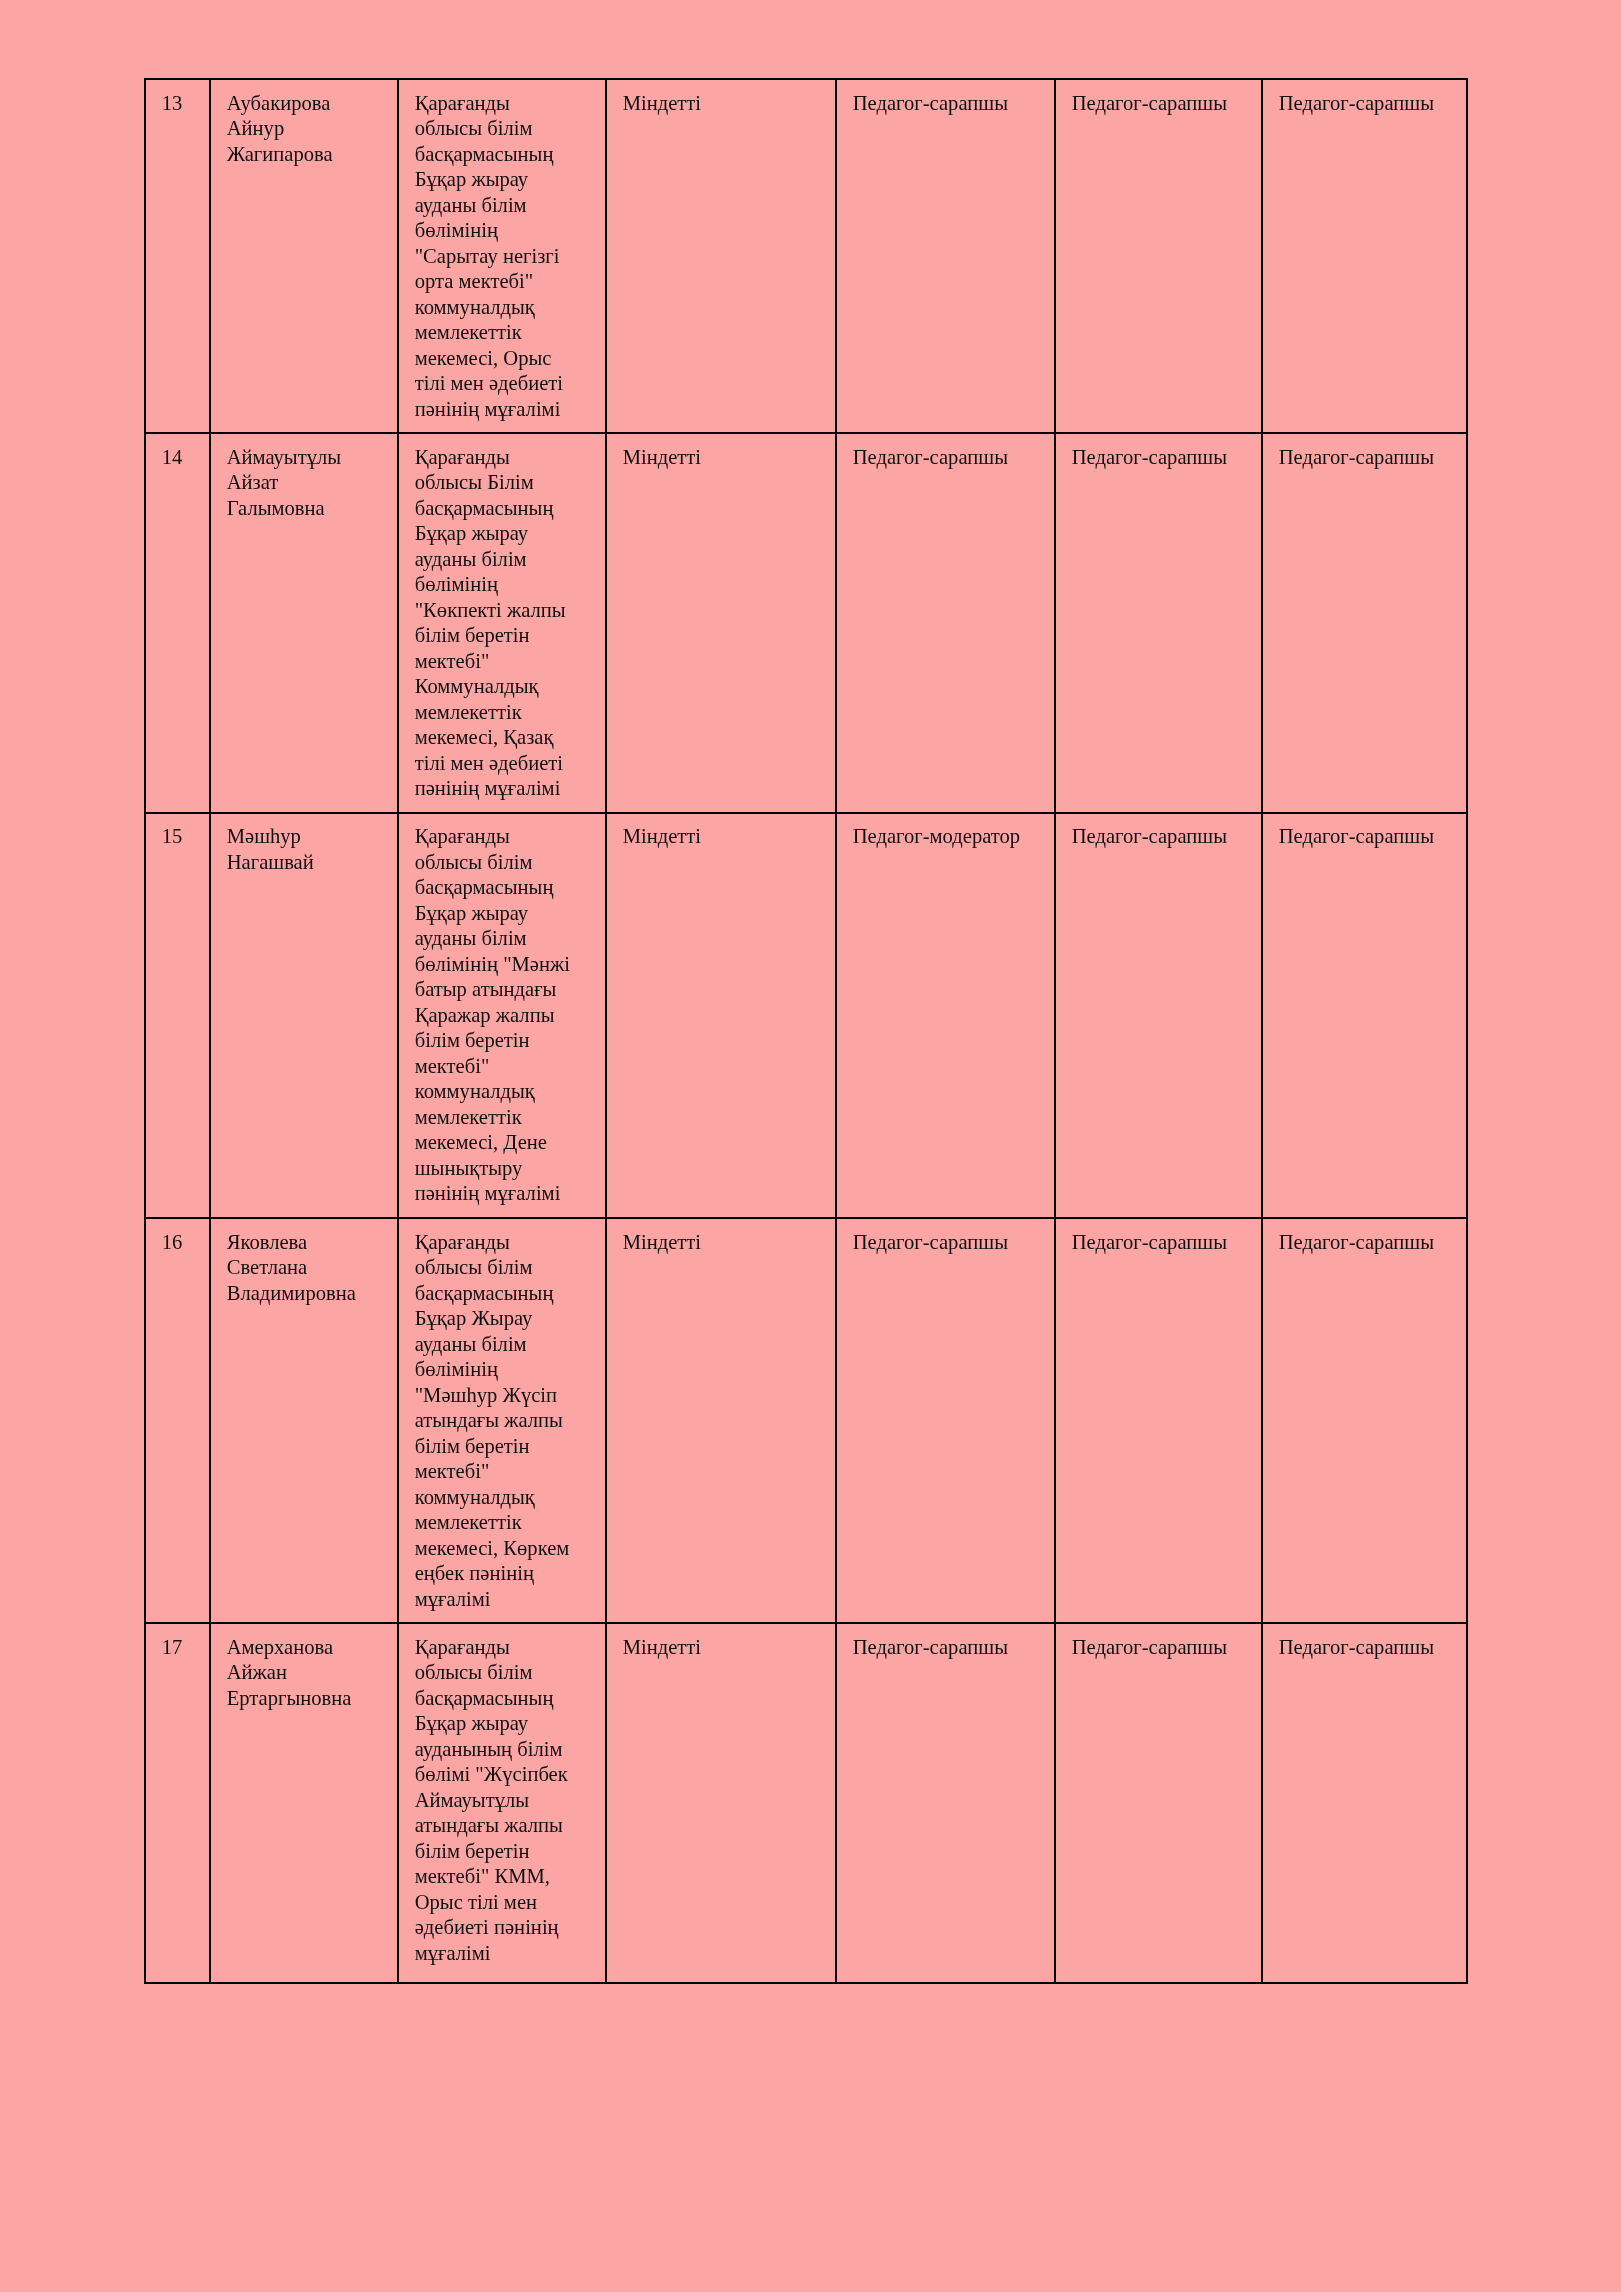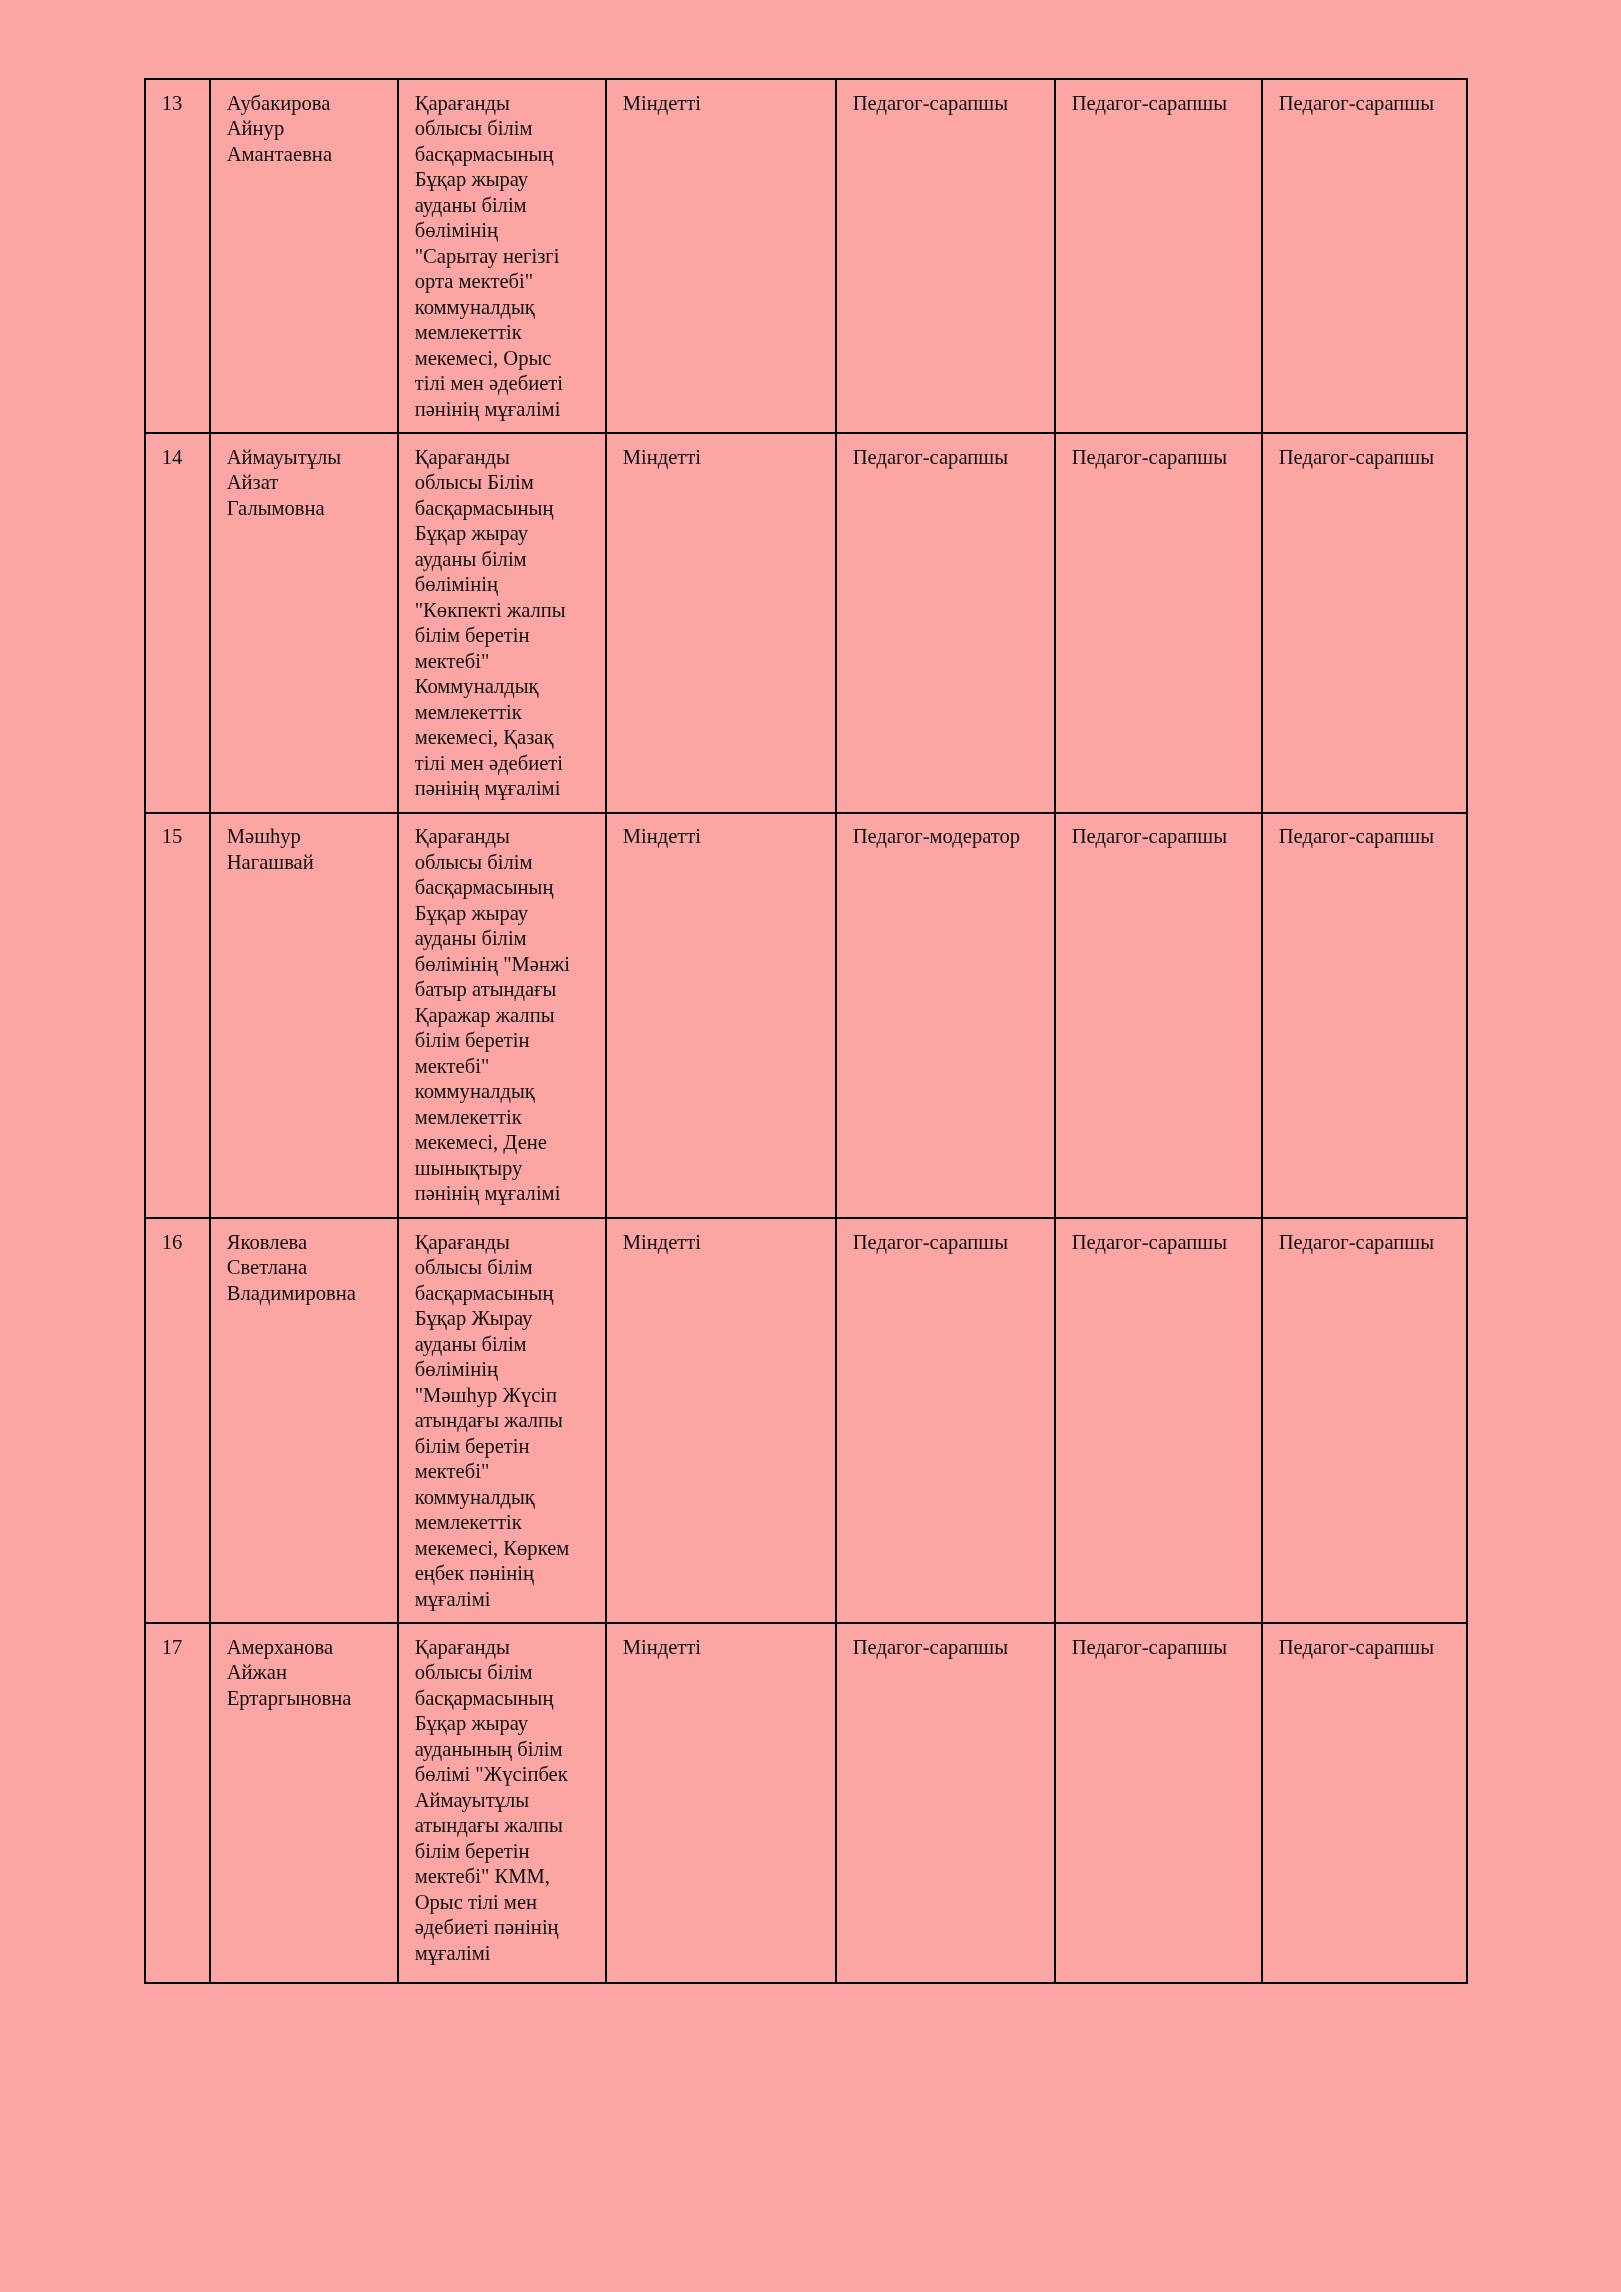--- a/index.html
+++ b/index.html
@@ -53,21 +53,21 @@
       <col style="width:230px">
       <col style="width:219px">
       <col style="width:207px">
       <col style="width:205px">
     </colgroup>
     <tbody>
       <tr class="r0">
         <td class="cell-num">13</td>
         <td>Аубакирова
 Айнур
-Амантаевна</td>
+Жагипарова</td>
         <td>Қарағанды
 облысы білім
 басқармасының
 Бұқар жырау
 ауданы білім
 бөлімінің
 "Сарытау негізгі
 орта мектебі"
 коммуналдық
 мемлекеттік

